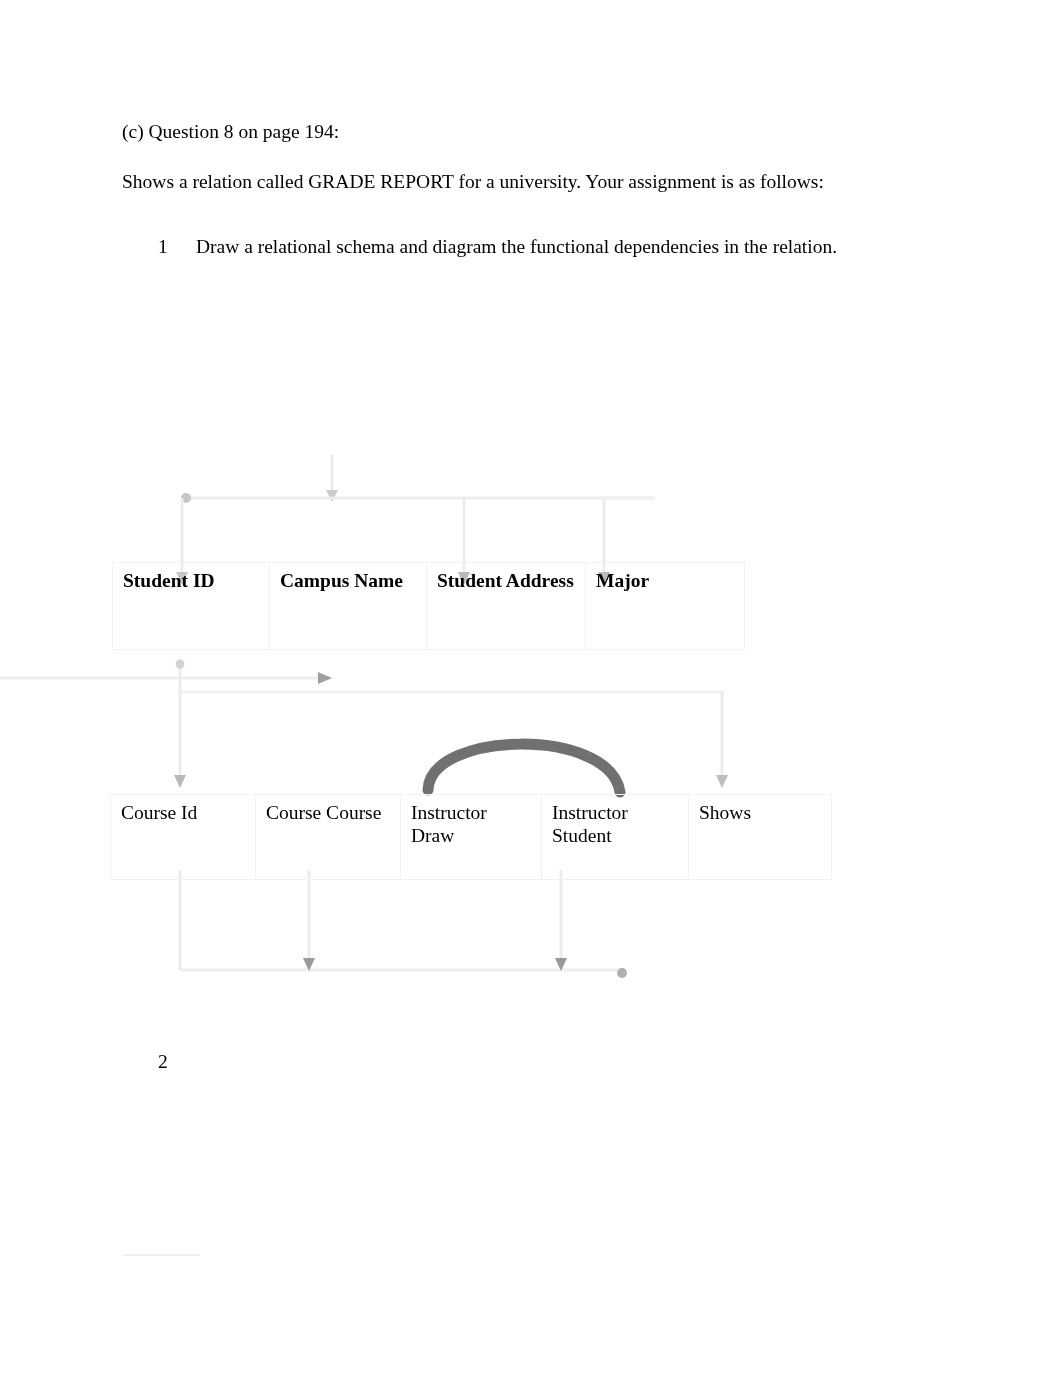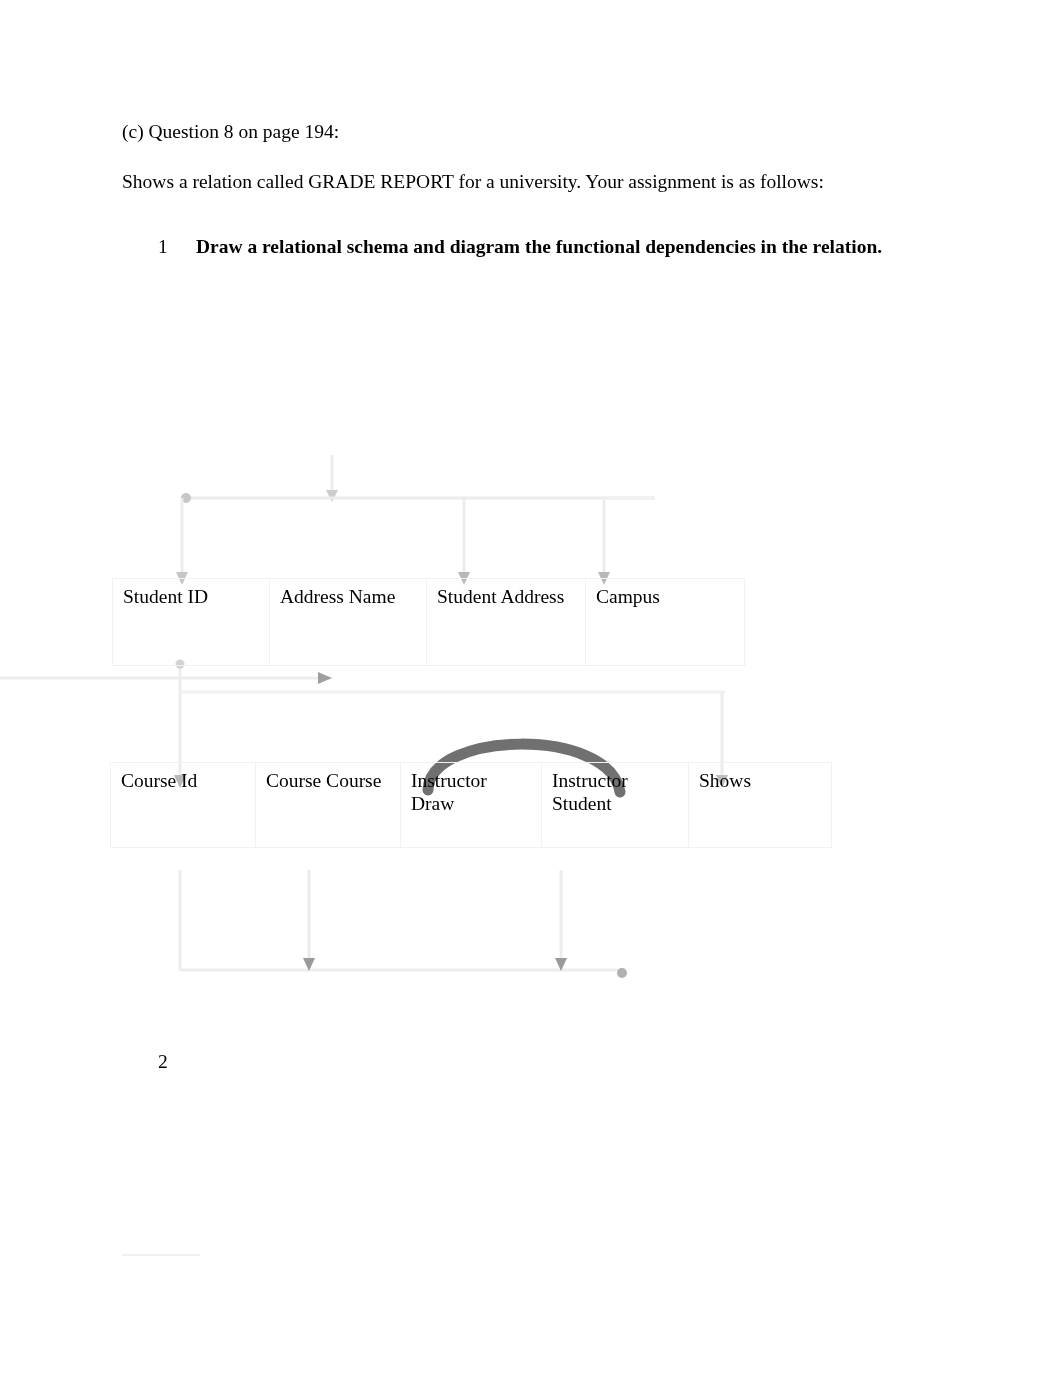--- a/index.html
+++ b/index.html
@@ -47,21 +47,20 @@
   }
   .list-num {
     font-size: 19.5px;
     line-height: 1.25;
     width: 38px;
     flex: 0 0 38px;
   }
   .list-text {
     font-size: 19.5px;
     line-height: 1.25;
-    font-weight: bold;
   }
 
   .list-row-2 {
     position: absolute;
     left: 122px;
     top: 1050px;
     display: flex;
     padding-left: 36px;
   }
 
@@ -91,25 +90,26 @@
     padding: 6px 8px 0 10px;
     font-size: 19.5px;
     line-height: 1.18;
     font-family: "Liberation Serif", "DejaVu Serif", serif;
     color: #000;
     background: transparent;
   }
 
   #table-students {
     left: 112px;
-    top: 148px;
+    top: 132px;
+    font-weight: bold;
   }
   #table-courses {
     left: 110px;
-    top: 332px;
+    top: 364px;
   }
 
   
   .footnote-rule {
     position: absolute;
     left: 122px;
     top: 1254px;
     width: 78px;
     height: 2px;
     background: #f0f0f0;
@@ -203,23 +203,23 @@
         <path d="M555,528 L567,528 L561,541 z" fill="#9a9a9a"></path>
 
         <circle cx="622" cy="543" r="5" fill="#b0b0b0"></circle>
       </g>
     </svg>
 
     <table class="attr-table" id="table-students">
       <tbody>
           <tr>
         <td style="width:138px;height:80px;">Student ID</td>
-        <td style="width:138px;height:80px;">Address Name</td>
+        <td style="width:138px;height:80px;">Campus Name</td>
         <td style="width:140px;height:80px;">Student Address</td>
-        <td style="width:140px;height:80px;">Campus</td>
+        <td style="width:140px;height:80px;">Major</td>
       </tr>
     </tbody>
       </table>
 
     <table class="attr-table" id="table-courses">
       <tbody>
           <tr>
         <td style="width:126px;height:78px;">Course Id</td>
         <td style="width:126px;height:78px;">Course Course</td>
         <td style="width:122px;height:78px;">Instructor Draw</td>

